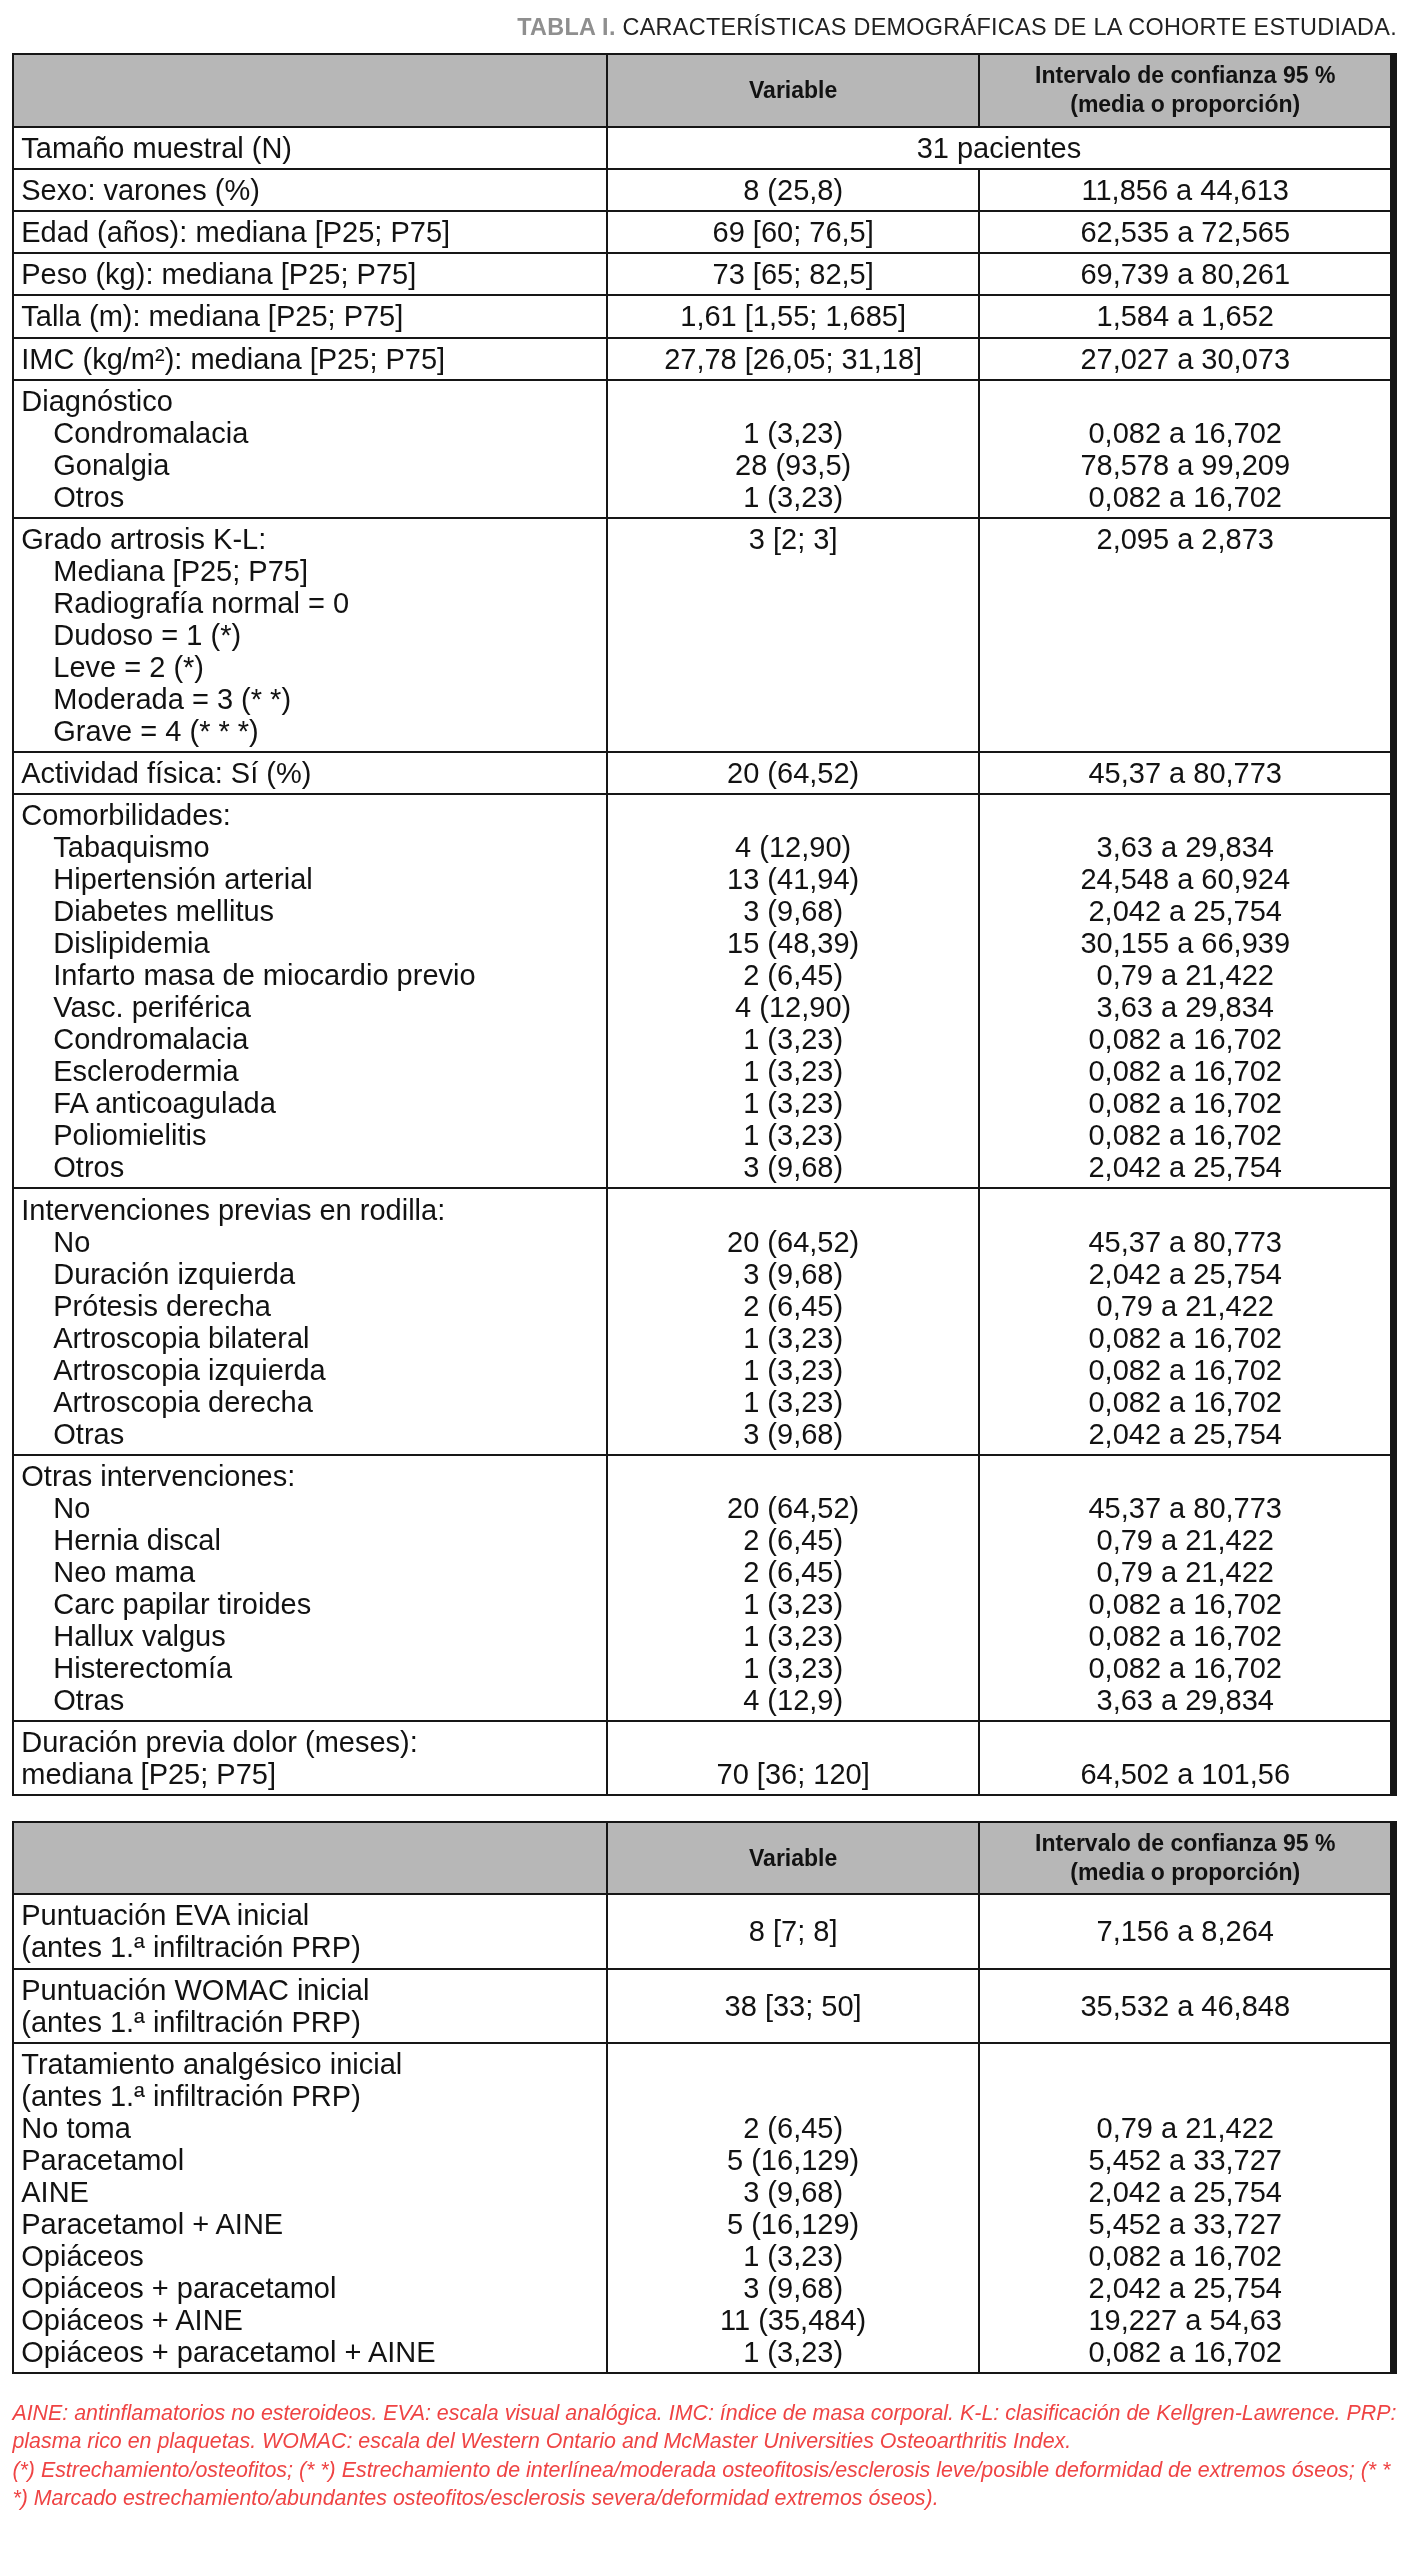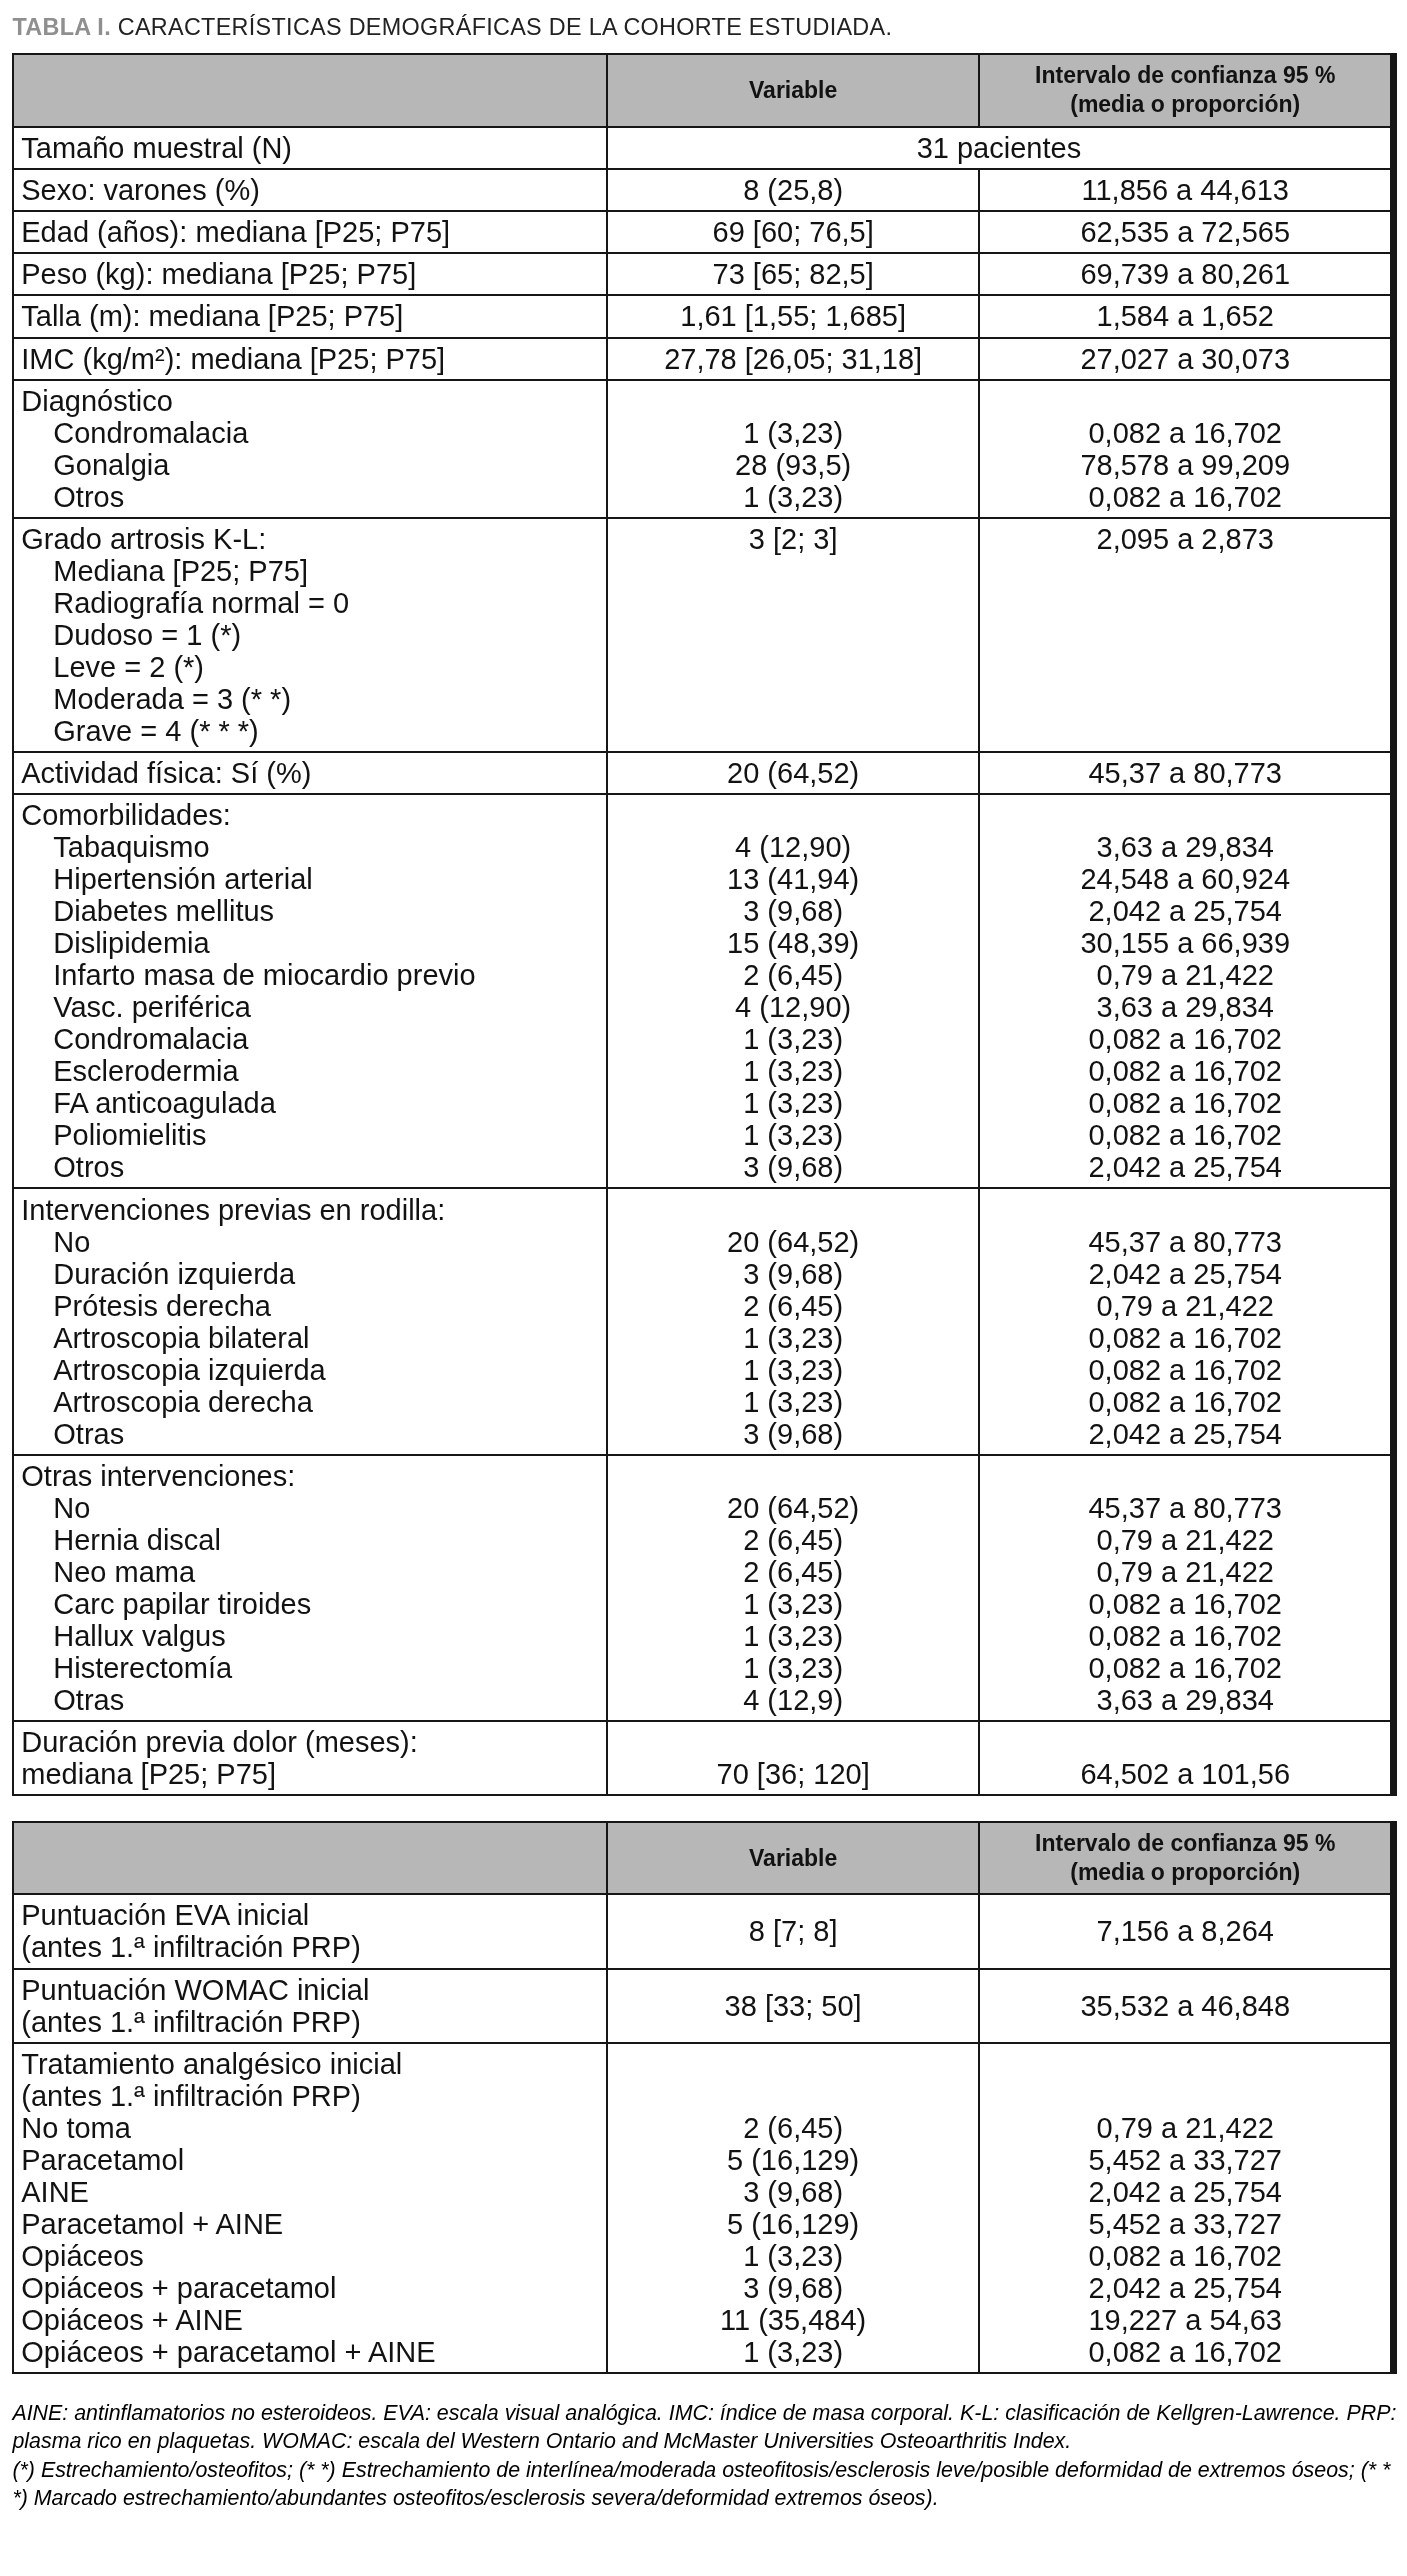--- a/index.html
+++ b/index.html
@@ -6,21 +6,21 @@
   html, body { margin: 0; padding: 0; background: #ffffff; }
   body {
     width: 1408px;
     min-height: 2576px;
     font-family: "Liberation Sans", sans-serif;
     color: #121212;
   }
   .page { padding: 8.3px 11px 16.5px 12.4px; }
 
   .title {
-    text-align: left;
+    text-align: right;
     font-size: 23.4px;
     letter-spacing: 0.3px;
     margin: 5.5px 0 12.4px 0;
   }
   .title .t-label { color: #8f8f8f; font-weight: bold; }
   .title .t-text  { color: #222222; }
 
   table.demo {
     width: 100%;
     border-collapse: collapse;
@@ -45,21 +45,21 @@
   }
   td.c-label { text-align: left; padding-left: 8.3px; }
   td.c-value, td.c-ci, td.c-span { text-align: center; }
   .line { line-height: 32px; min-height: 32px; white-space: nowrap; }
   .indent { padding-left: 32px; }
 
   .footnotes {
     font-style: italic;
     font-size: 21.4px;
     line-height: 28px;
-    color: #000000;
+    color: #ef4444;
     margin-top: 1.4px;
   }
   .footnotes p { margin: 0 0 1.4px 0; }
 </style>
 </head>
 <body>
 
 <div class="page">
 
   <div class="title">

